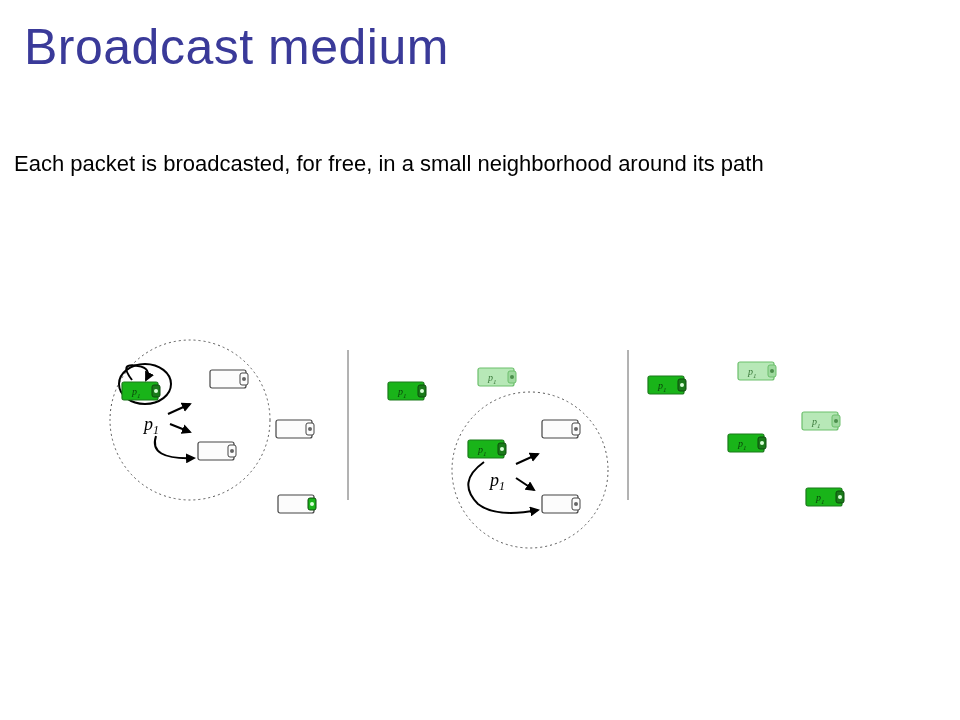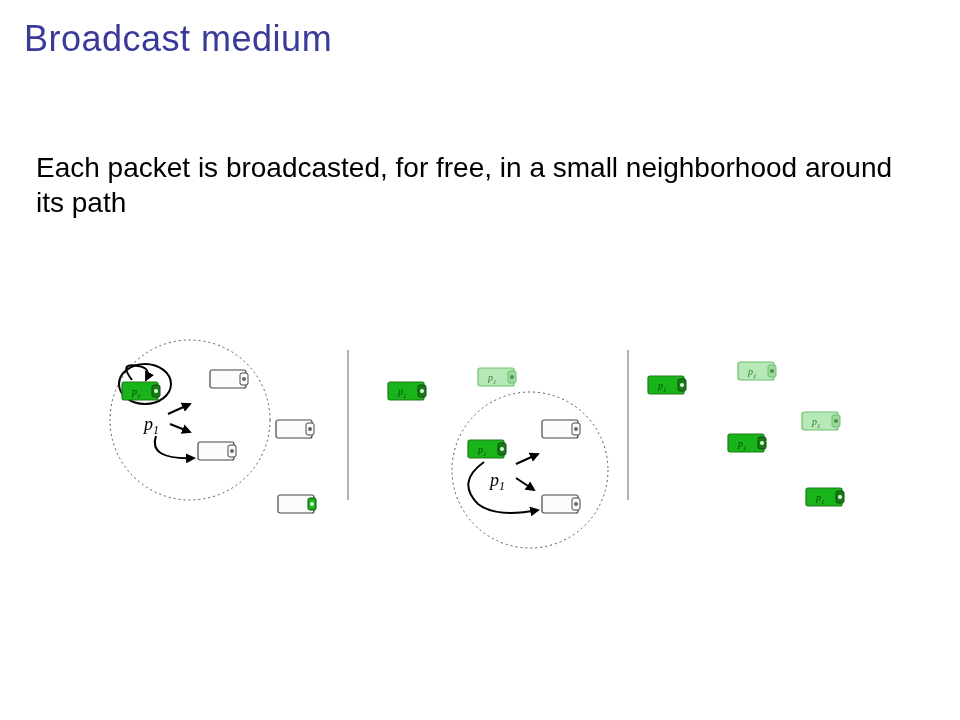--- a/index.html
+++ b/index.html
@@ -15,31 +15,31 @@
   .slide {
     position: relative;
     width: 960px;
     height: 720px;
     box-sizing: border-box;
   }
   .title {
     position: absolute;
     left: 24px;
     top: 18px;
-    font-size: 36px;
+    font-size: 50px;
     color: #3a3a99;
     font-weight: 400;
     letter-spacing: 0.5px;
   }
   .body-text {
     position: absolute;
-    left: 36px;
+    left: 14px;
     top: 150px;
     right: 40px;
-    font-size: 28px;
+    font-size: 22px;
     line-height: 1.25;
     color: #000;
   }
   .figure {
     position: absolute;
     left: 90px;
     top: 340px;
     width: 770px;
     height: 230px;
   }

